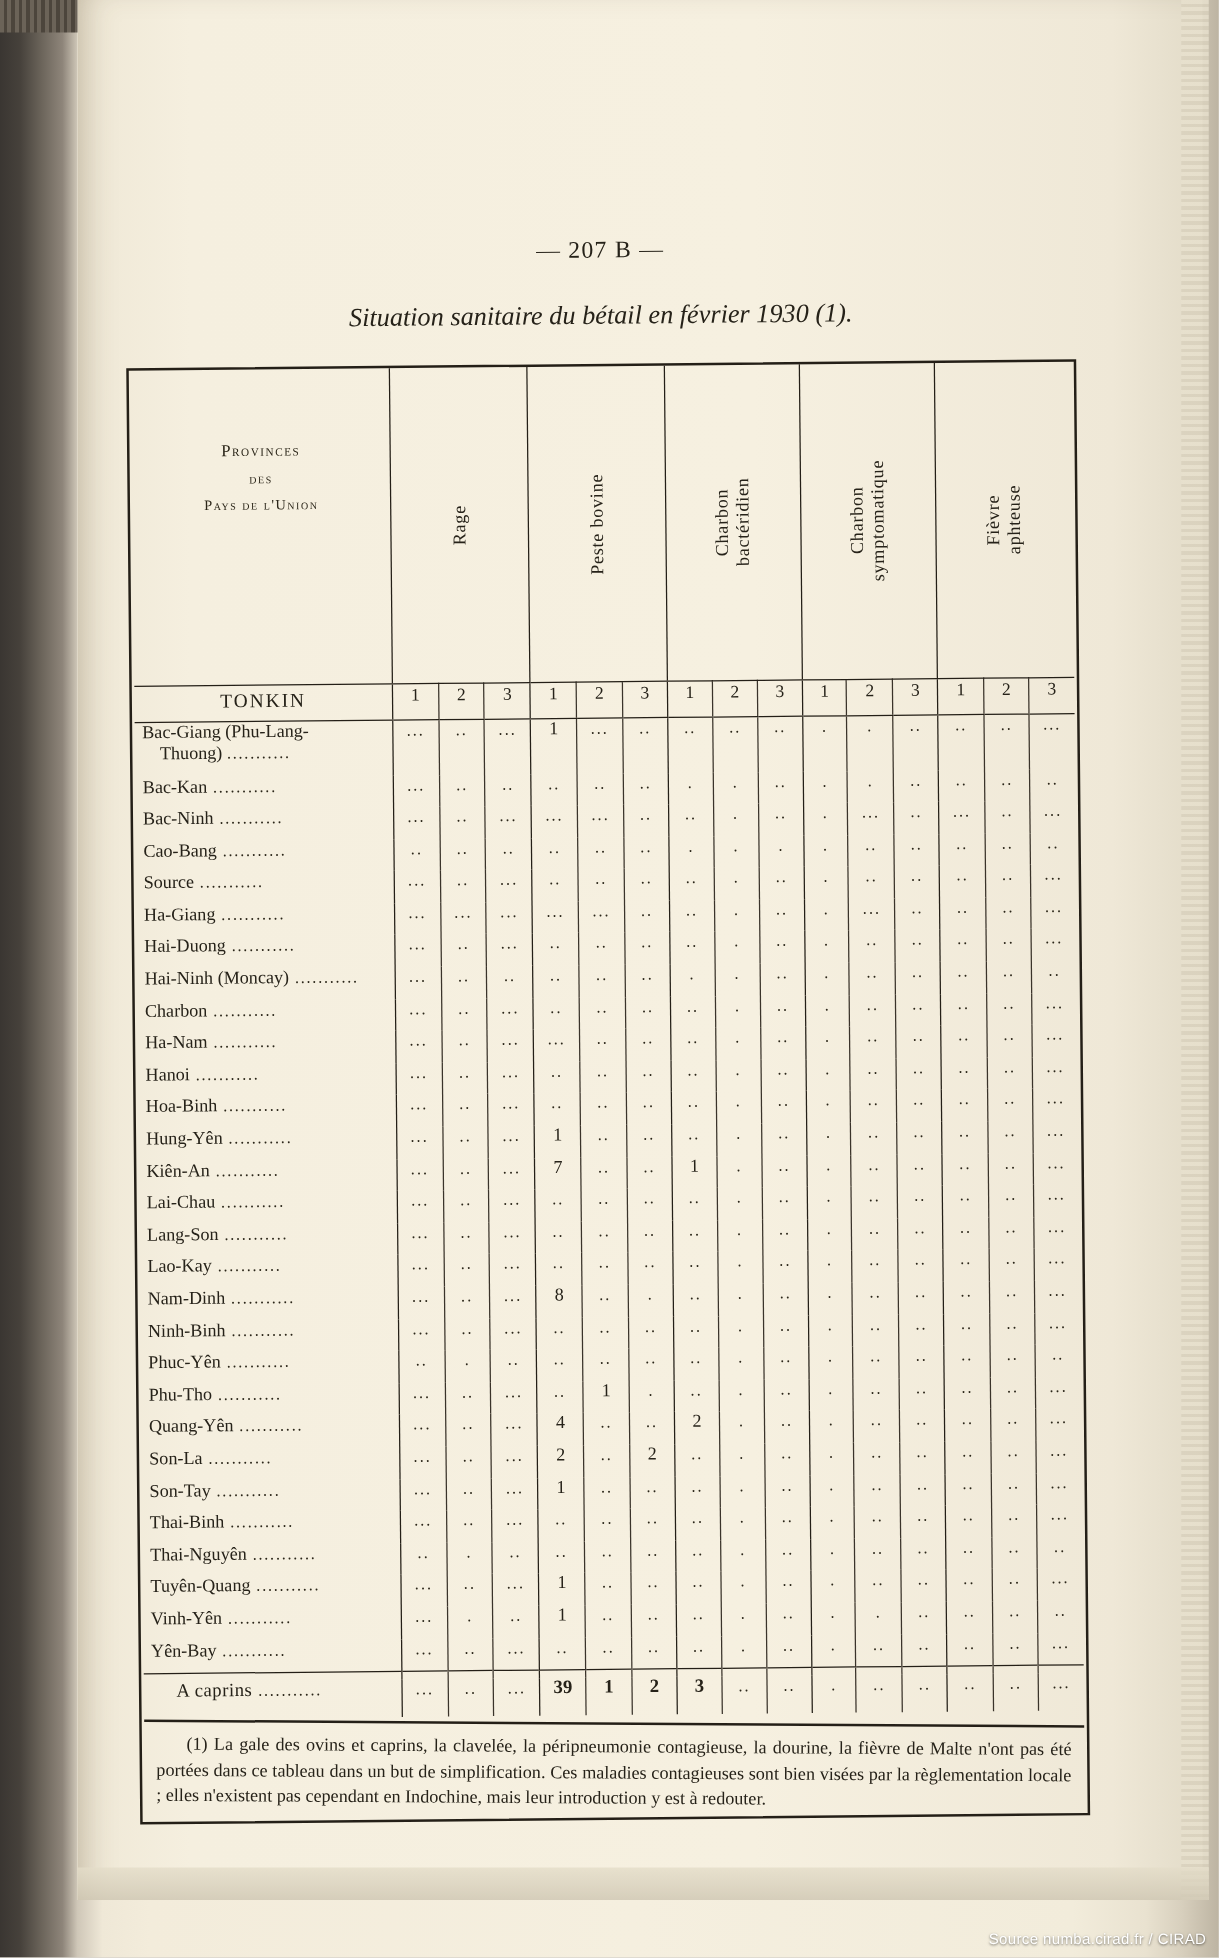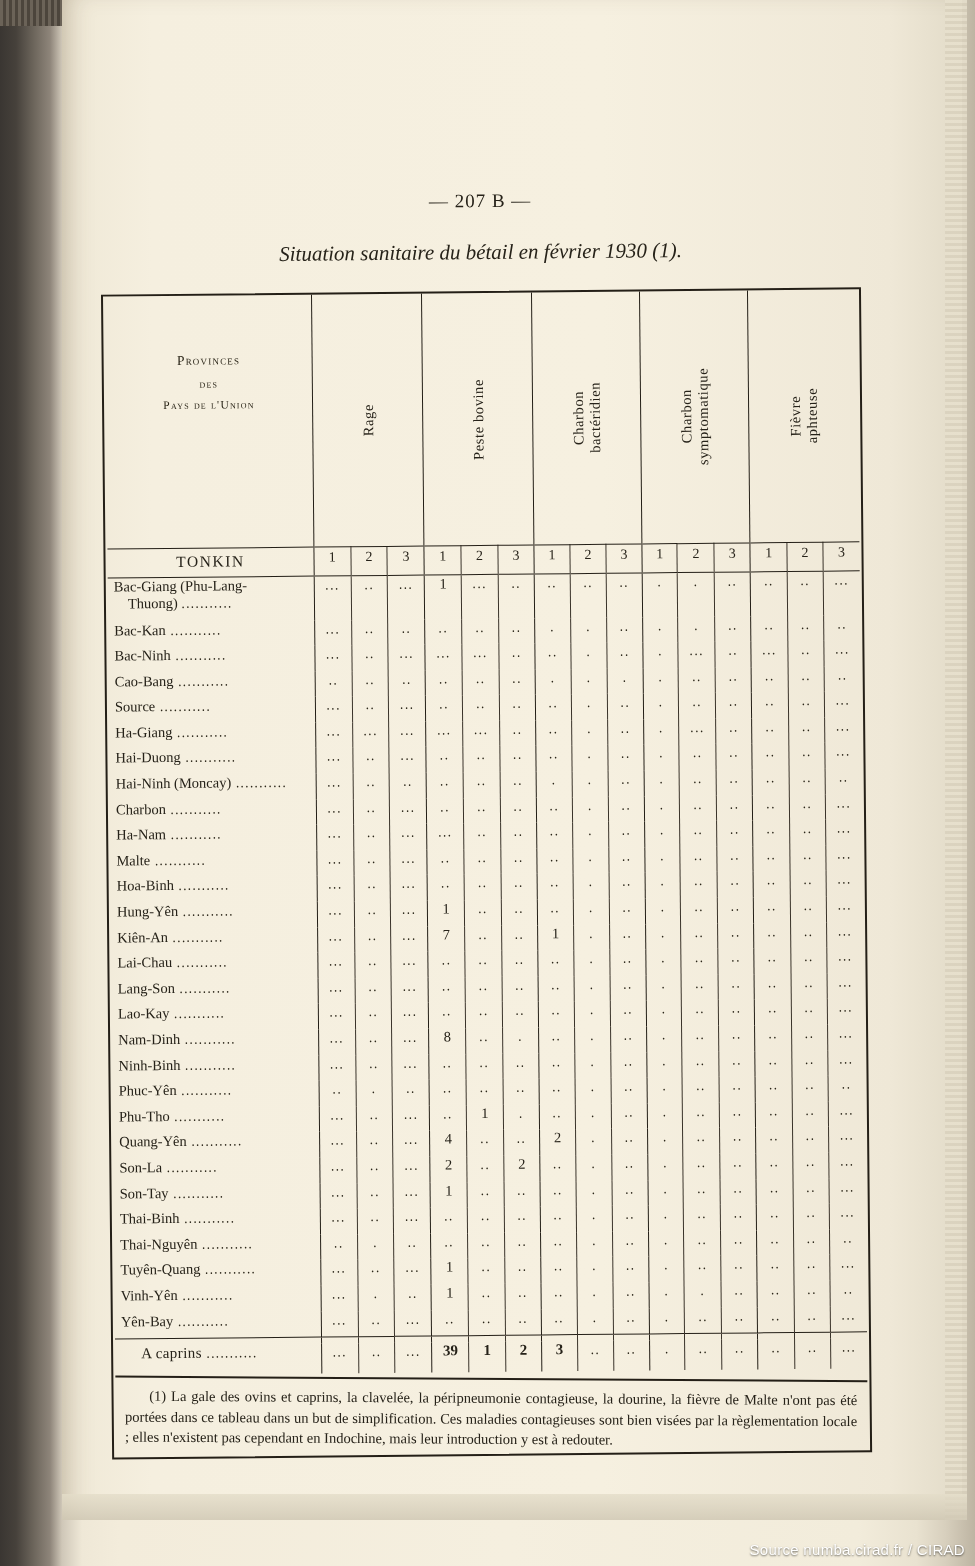--- a/index.html
+++ b/index.html
@@ -40,21 +40,21 @@
   }
   
   #clamp {
     position:absolute; left:0; top:0; width:62px; height:26px;
     background:repeating-linear-gradient(90deg,#6b6358 0 3px,#4c453c 3px 6px);
   }
 
   .source {
     position:absolute; right:10px; bottom:8px;
     color:#fff; font-family:"Liberation Sans",sans-serif;
-    font-size:15px; letter-spacing:.3px;
+    font-size:12px; letter-spacing:.3px;
     text-shadow:0 1px 2px rgba(0,0,0,.6);
   }
 
   
   #content {
     position:absolute; left:100px; top:190px; width:760px;
     color:#262219;
   }
   .folio {
     text-align:center; font-size:19px; letter-spacing:1px; margin-bottom:28px;
@@ -427,21 +427,21 @@
               <td class="cell csep"><span class="dotted">.</span></td>
               <td class="cell csep"><span class="dotted">..</span></td>
               <td class="cell gsep"><span class="dotted">.</span></td>
               <td class="cell csep"><span class="dotted">..</span></td>
               <td class="cell csep"><span class="dotted">..</span></td>
               <td class="cell gsep"><span class="dotted">..</span></td>
               <td class="cell csep"><span class="dotted">..</span></td>
               <td class="cell csep"><span class="dotted">...</span></td>
             </tr>
             <tr class="datarow">
-              <td class="prov"><span class="nm">Malte</span><span class="dots"> ...........</span></td>
+              <td class="prov"><span class="nm">Hanoi</span><span class="dots"> ...........</span></td>
               <td class="cell gsep"><span class="dotted">...</span></td>
               <td class="cell csep"><span class="dotted">..</span></td>
               <td class="cell csep"><span class="dotted">...</span></td>
               <td class="cell gsep"><span class="dotted">..</span></td>
               <td class="cell csep"><span class="dotted">..</span></td>
               <td class="cell csep"><span class="dotted">..</span></td>
               <td class="cell gsep"><span class="dotted">..</span></td>
               <td class="cell csep"><span class="dotted">.</span></td>
               <td class="cell csep"><span class="dotted">..</span></td>
               <td class="cell gsep"><span class="dotted">.</span></td>

